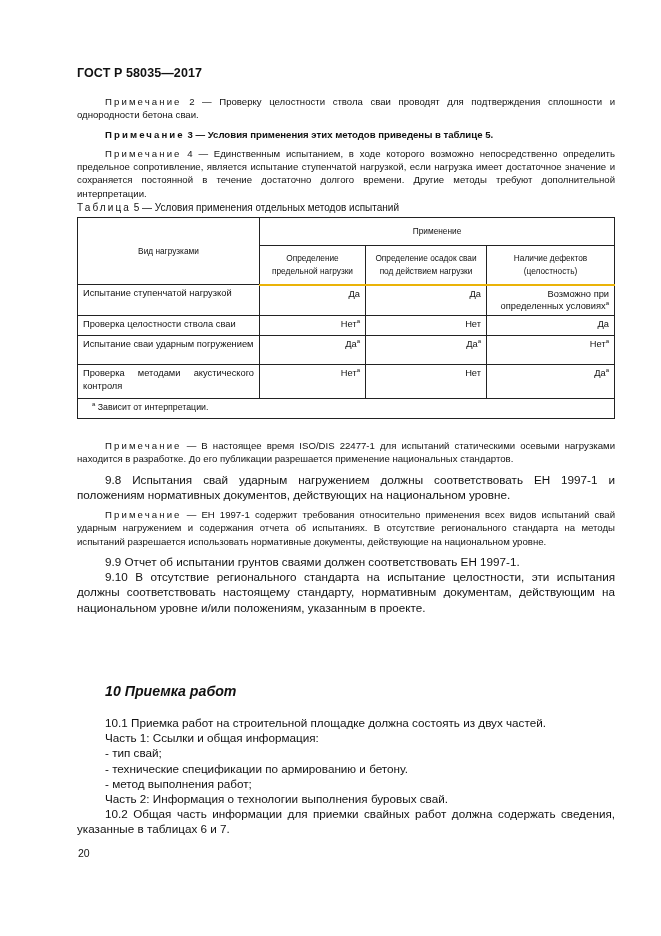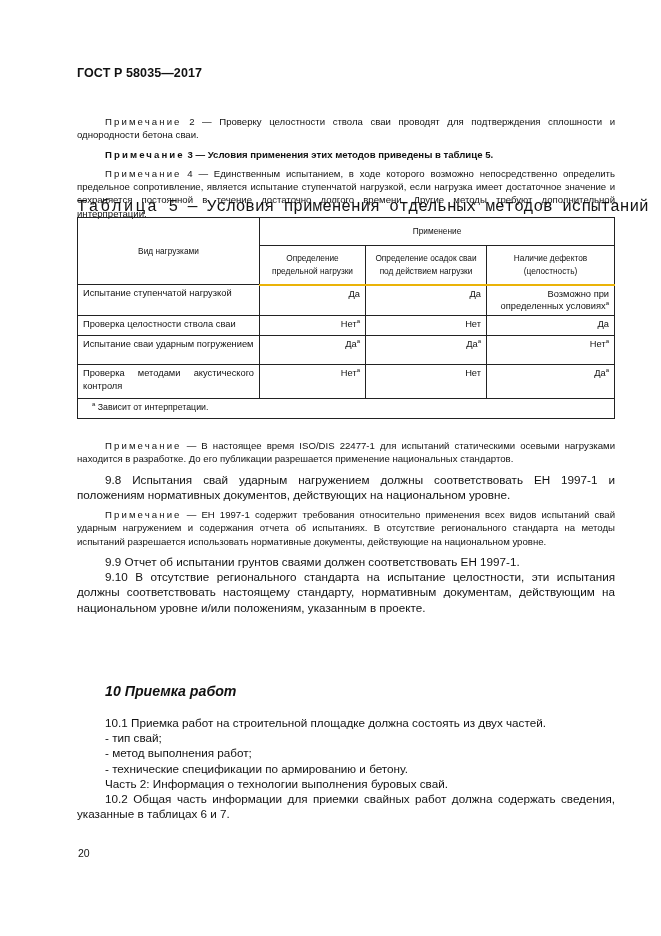--- a/index.html
+++ b/index.html
@@ -15,21 +15,21 @@
   .block { position: absolute; left: 77px; width: 538px; }
   .note {
     font-size: 9.6px; line-height: 13.3px; text-align: justify;
     text-indent: 28px; margin: 0;
   }
   .spaced { letter-spacing: 2.1px; }
   .para {
     font-size: 11.7px; line-height: 15.2px; text-align: justify;
     text-indent: 28px; margin: 0;
   }
-  .caption { font-size: 16px; line-height: 13px; margin: 0; font-family: Liberation Mono, monospace; }
+  .caption { font-size: 10px; line-height: 13px; margin: 0; }
 
   table.t5 {
     position: absolute; left: 77px; top: 217px; width: 537px;
     border-collapse: collapse; font-size: 9.3px; line-height: 12.6px;
     table-layout: fixed;
   }
   table.t5 td, table.t5 th {
     border: 1px solid #222; padding: 2px 5px; font-weight: normal;
     vertical-align: top;
   }
@@ -48,21 +48,21 @@
   .pagenum { position: absolute; left: 78px; top: 847px; font-size: 10.5px; }
 </style>
 </head>
 <body>
 
 <div class="page">
 
   <div class="header">ГОСТ Р 58035—2017</div>
 
   <div class="block" style="top:95px;">
-    <p class="note" style="margin-bottom:6px;margin-top:20px;">
+    <p class="note" style="margin-bottom:6px;">
       <span class="spaced">Примечание</span><span> 2 — Проверку целостности ствола сваи проводят для подтверждения сплошности и однородности бетона сваи.</span>
     </p>
     <p class="note" style="margin-bottom:6px;font-weight:bold;">
       <span class="spaced">Примечание</span><span> 3 — Условия применения этих методов приведены в таблице 5.</span>
     </p>
     <p class="note">
       <span class="spaced">Примечание</span><span> 4 — Единственным испытанием, в ходе которого возможно непосредственно определить предельное сопротивление, является испытание ступенчатой нагрузкой, если нагрузка имеет достаточное значение и сохраняется постоянной в течение достаточно долгого времени. Другие методы требуют дополнительной интерпретации.</span>
     </p>
   </div>
 
@@ -127,21 +127,22 @@
       <span class="spaced">Примечание</span><span> — ЕН 1997-1 содержит требования относительно применения всех видов испытаний свай ударным нагружением и содержания отчета об испытаниях. В отсутствие регионального стандарта на методы испытаний разрешается использовать нормативные документы, действующие на национальном уровне.</span>
     </p>
     <p class="para" style="margin-top:6px;">9.9  Отчет об испытании грунтов сваями должен соответствовать ЕН 1997-1.</p>
     <p class="para">9.10  В отсутствие регионального стандарта на испытание целостности, эти испытания должны соответствовать настоящему стандарту, нормативным документам, действующим на национальном уровне и/или положениям, указанным в проекте.</p>
   </div>
 
   <div class="section">10  Приемка работ</div>
 
   <div class="block" style="top:715px;">
     <p class="plain">10.1  Приемка работ на строительной площадке должна состоять из двух частей.</p>
+    <p class="plain">Часть 1: Ссылки и общая информация:</p>
     <p class="plain">-  тип свай;</p>
+    <p class="plain">-  технические спецификации по армированию и бетону.</p>
     <p class="plain">-  метод выполнения работ;</p>
-    <p class="plain">-  технические спецификации по армированию и бетону.</p>
     <p class="plain">Часть 2: Информация о технологии выполнения буровых свай.</p>
     <p class="para">10.2  Общая часть информации для приемки свайных работ должна содержать сведения, указанные в таблицах 6 и 7.</p>
   </div>
 
   <div class="pagenum">20</div>
 </div>
 
 </body></html>

